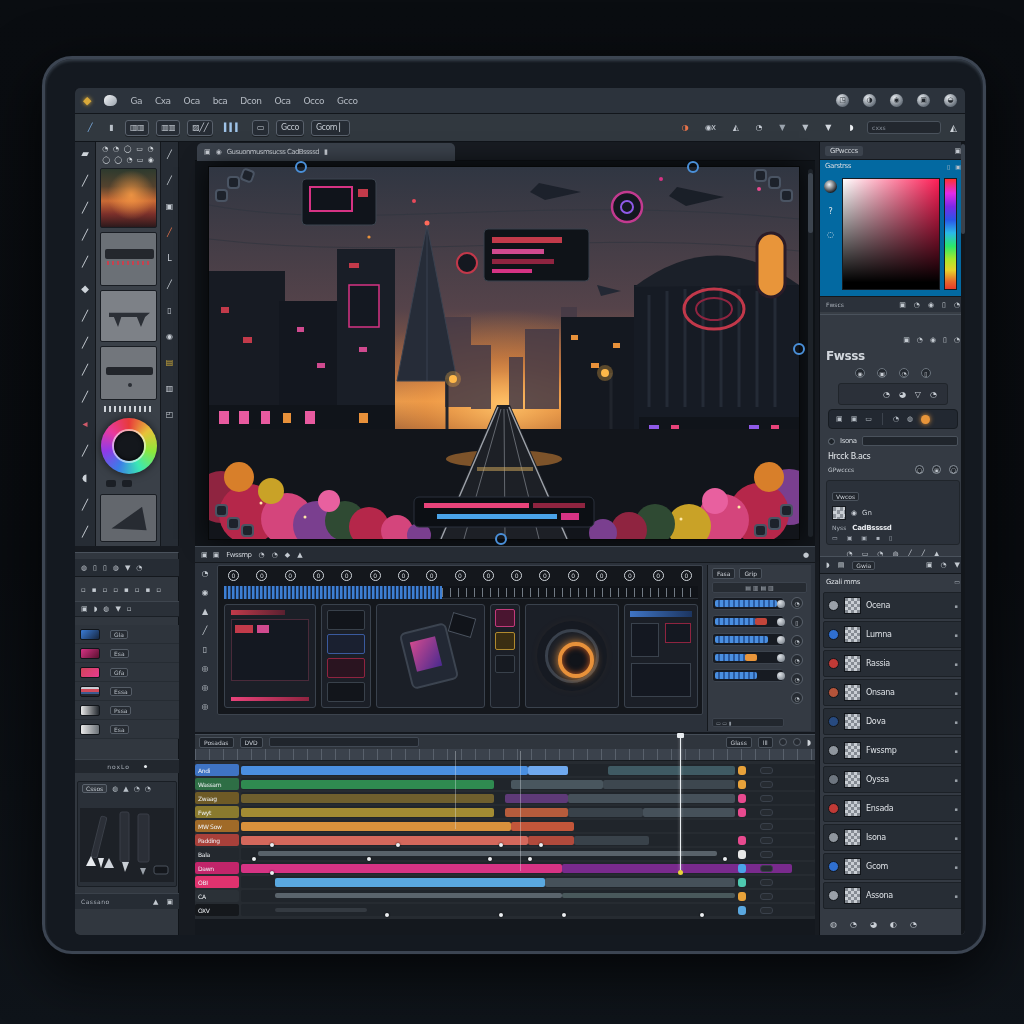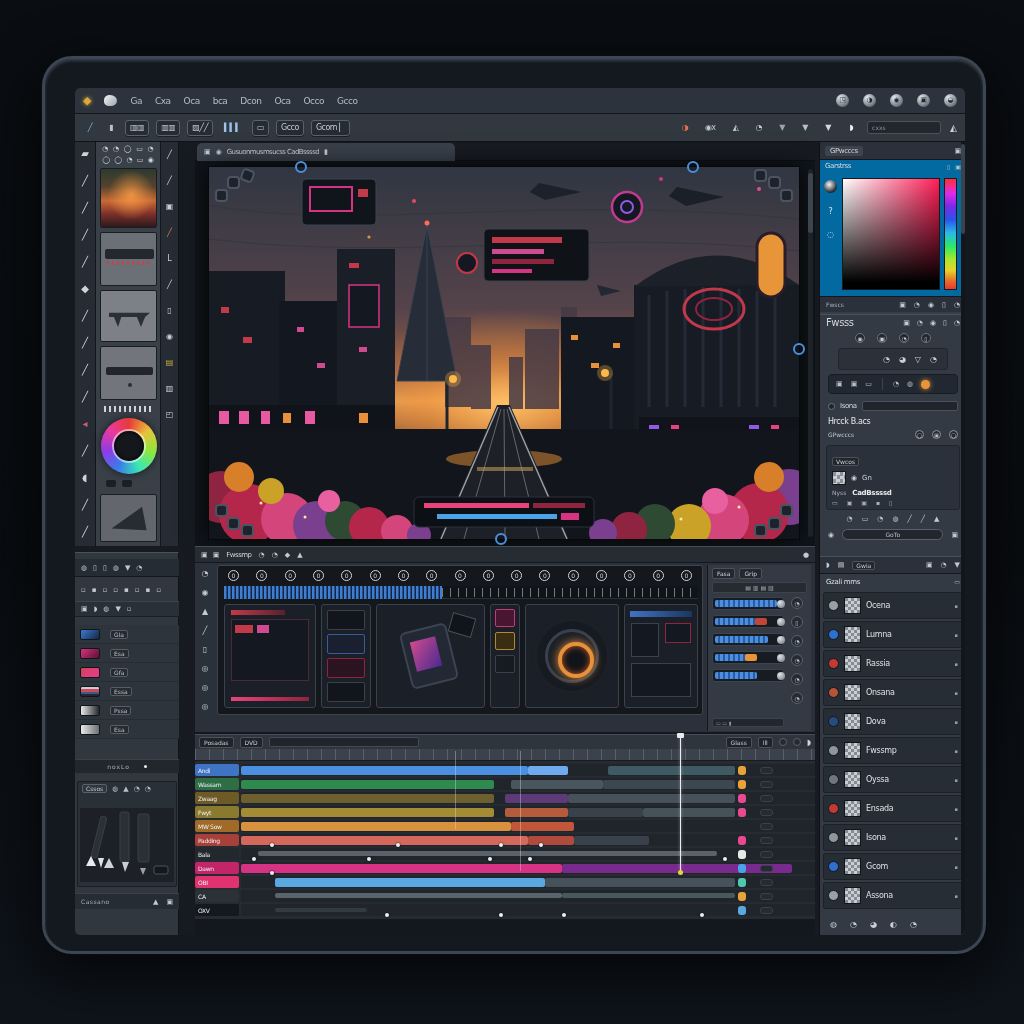--- a/index.html
+++ b/index.html
@@ -217,21 +217,21 @@
   .cp-square{position:absolute;left:22px;top:18px;width:98px;height:112px;border:1px solid #171b20;
     background:linear-gradient(to bottom,rgba(0,0,0,0) 0%,#000 94%),linear-gradient(to right,#ffffff,#ff1e56);}
   .cp-hue{position:absolute;left:124px;top:18px;width:13px;height:112px;border:1px solid #171b20;
     background:linear-gradient(180deg,#ff3030 0%,#e22ae8 13%,#7a2ae8 25%,#2a55e8 37%,#2ab8e8 49%,#2ae86a 61%,#a8e82a 73%,#e8d22a 83%,#e86a2a 93%,#e83a2a 100%);}
   .cp-f{position:absolute;left:0;top:136px;width:146px;height:16px;background:#2b313a;border-top:1px solid #14181d;
     display:flex;align-items:center;gap:8px;padding:0 6px;}
   .cp-f b{font-size:6px;font-weight:normal;color:#aab1ba;margin-right:auto;}
   .cp-f span{font-size:7px;color:#c3c9d0;}
   .props{position:absolute;left:0;top:172px;width:146px;height:242px;background:#343a43;border-top:1px solid #4a525c;}
   .pr-h{display:flex;align-items:center;gap:7px;padding:2px 6px;}
-  .pr-h b{font-size:10px;font-weight:normal;color:#d2d7dd;margin-right:auto;letter-spacing:-.4px;}
+  .pr-h b{font-size:12px;font-weight:bold;color:#d2d7dd;margin-right:auto;letter-spacing:-.4px;margin-top:32px;}
   .pr-h span{font-size:7px;color:#c3c9d0;}
   .pr-circles{display:flex;gap:12px;justify-content:center;padding:3px 0;}
   .pr-circles span{width:10px;height:10px;border-radius:50%;background:#23282f;border:1px solid #6b747e;
     color:#c9ced5;font-size:6px;display:flex;align-items:center;justify-content:center;}
   .pr-box{margin:2px 18px;height:22px;border:1px solid #20252b;border-radius:3px;background:#2b3039;
     display:flex;align-items:center;justify-content:flex-end;gap:9px;padding:0 10px;}
   .pr-box span{font-size:8px;color:#c9ced5;}
   .pr-seg{margin:4px 8px;height:20px;background:#222831;border:1px solid #171c22;border-radius:4px;
     display:flex;align-items:center;gap:8px;padding:0 7px;}
   .pr-seg span{font-size:7px;color:#b9c0c8;}

